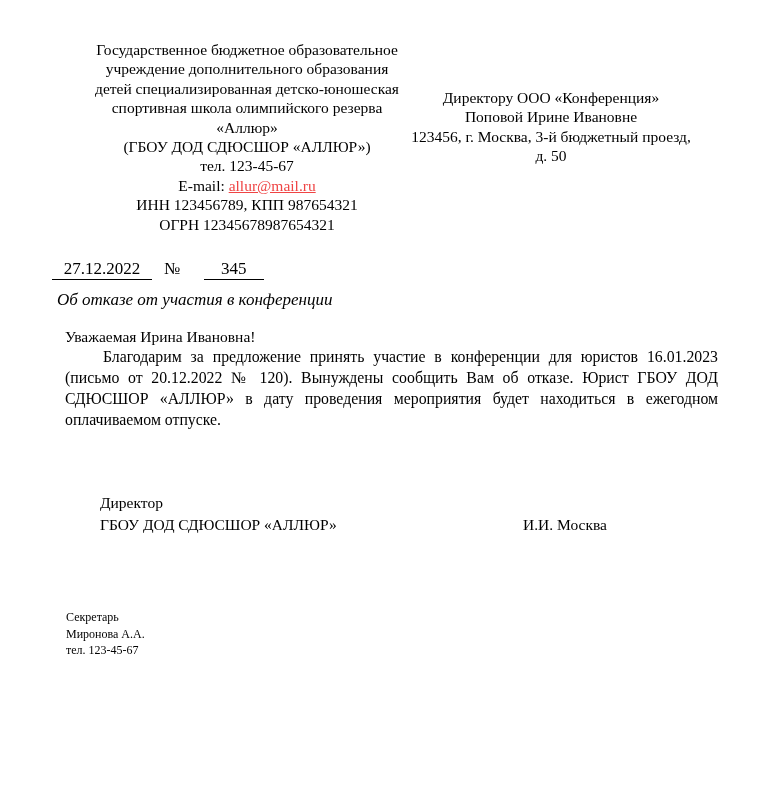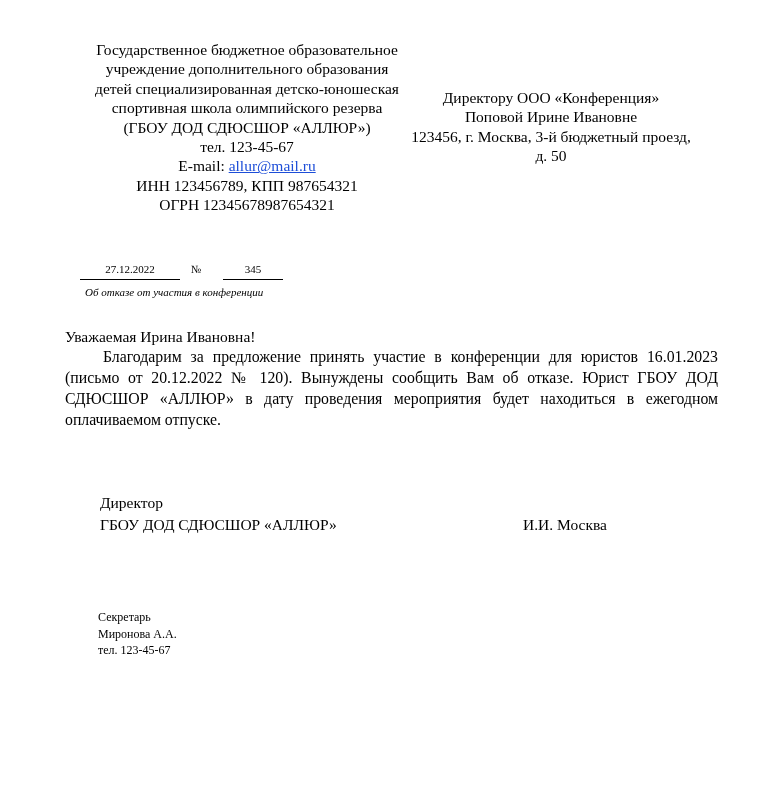--- a/index.html
+++ b/index.html
@@ -29,48 +29,48 @@
     position: absolute;
     top: 40px;
     left: 411px;
     width: 280px;
     text-align: center;
     font-size: 15.5px;
     line-height: 19.4px;
     margin-top: 48px;
   }
   .email-link {
-    color: #1d4ed8;
+    color: #ef4444;
     text-decoration: underline;
     cursor: pointer;
   }
   
   .reference {
     position: absolute;
     top: 259px;
-    left: 80px;
-    font-size: 11px;
+    left: 52px;
+    font-size: 17px;
     line-height: 20px;
   }
   .ref-date {
     display: inline-block;
     width: 100px;
     text-align: center;
     border-bottom: 1px solid #000;
   }
   .ref-no { display: inline-block; margin-left: 8px; }
   .ref-num {
     display: inline-block;
     margin-left: 19px;
     width: 60px;
     text-align: center;
     border-bottom: 1px solid #000;
   }
   .subject {
-    margin-top: 2px;
+    margin-top: 10px;
     margin-left: 5px;
     font-style: italic;
     white-space: nowrap;
   }
   .salutation {
     position: absolute;
     top: 328px;
     left: 65px;
     width: 653px;
     font-size: 15.5px;
@@ -99,33 +99,33 @@
     top: 21.5px;
     left: 423px;
     white-space: nowrap;
   }
   .footer-block {
     position: absolute;
     top: 609px;
     left: 66px;
     font-size: 12px;
     line-height: 16.5px;
-    margin-left: 32px;
   }
 </style>
 </head>
 <body>
 
 <div class="page">
 
   <div class="sender">
     <div>Государственное бюджетное образовательное</div>
     <div>учреждение дополнительного образования</div>
     <div>детей специализированная детско-юношеская</div>
     <div>спортивная школа олимпийского резерва</div>
+    <div>«Аллюр»</div>
     <div>(ГБОУ ДОД СДЮСШОР «АЛЛЮР»)</div>
     <div>тел. 123-45-67</div>
     <div><span>E-mail: </span><a class="email-link">allur@mail.ru</a></div>
     <div>ИНН 123456789, КПП 987654321</div>
     <div>ОГРН 12345678987654321</div>
   </div>
 
   <div class="recipient">
     <div>Директору ООО «Конференция»</div>
     <div>Поповой Ирине Ивановне</div>

